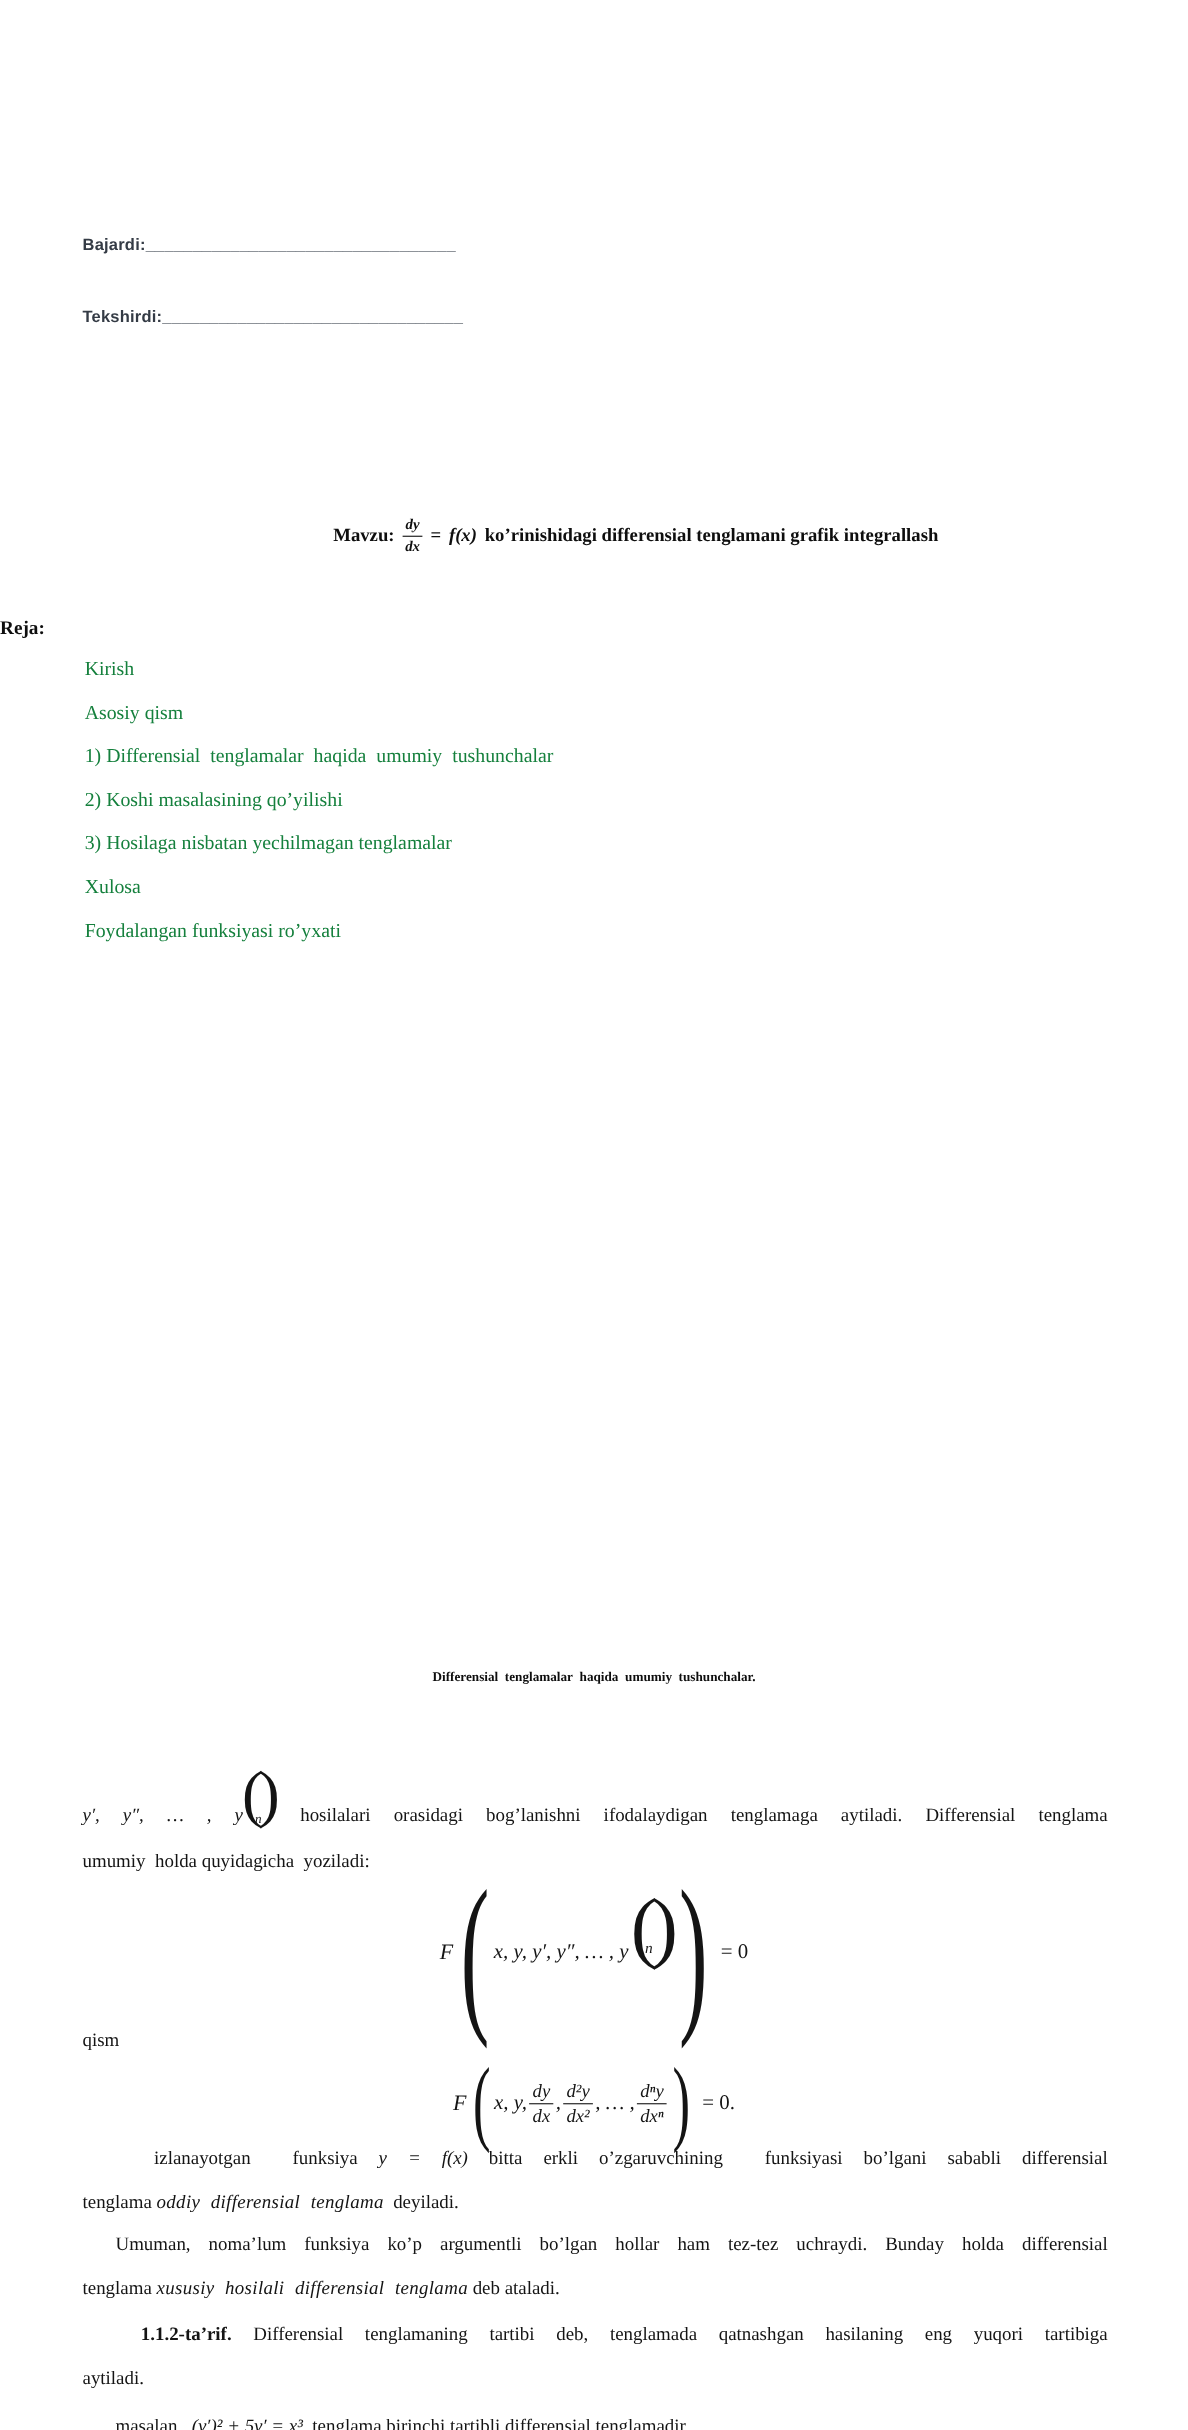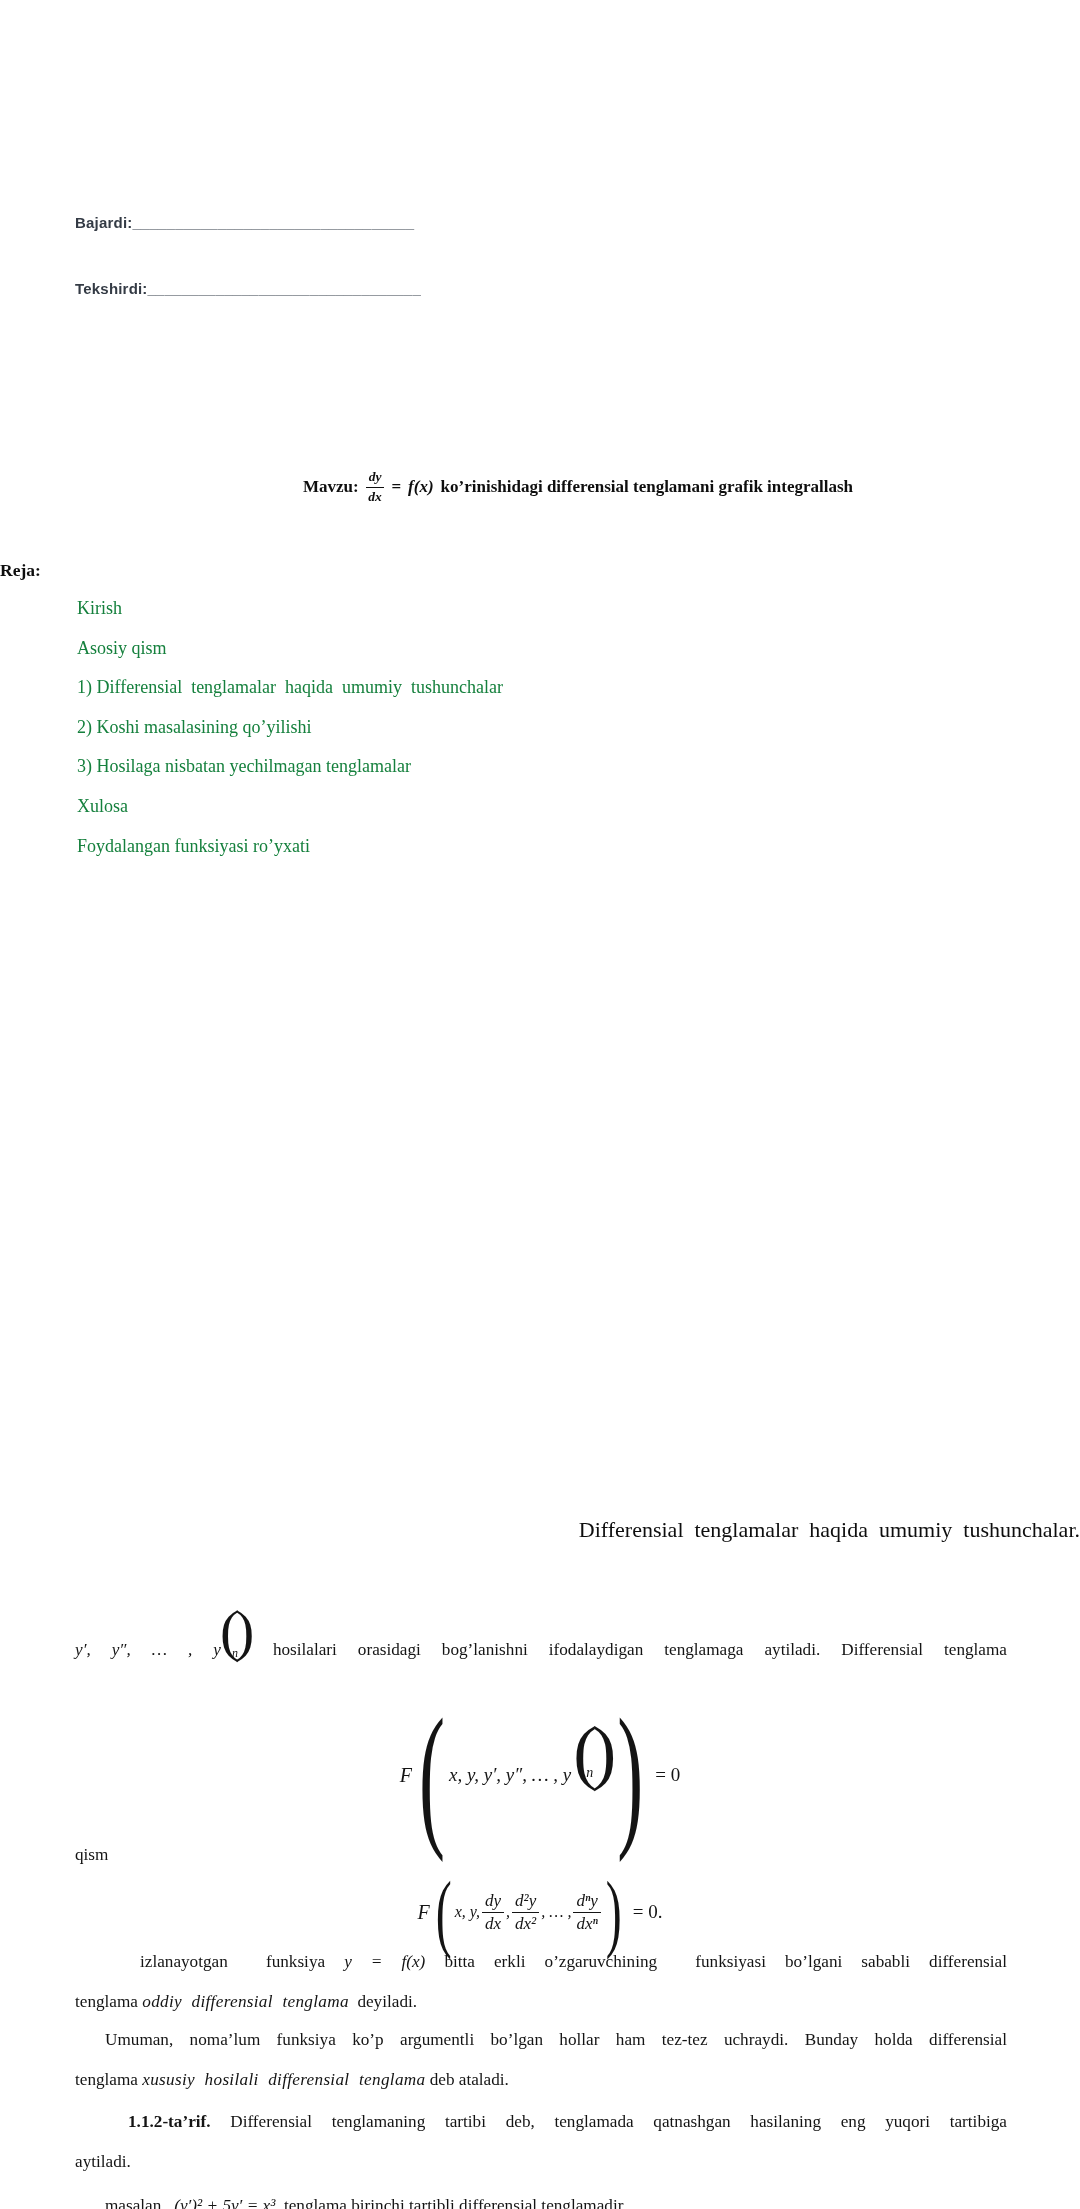--- a/index.html
+++ b/index.html
@@ -21,22 +21,22 @@
   .fx{font-style:italic;}
   .frac{display:inline-flex;flex-direction:column;align-items:center;
         font-size:13.5px;font-style:italic;font-weight:bold;line-height:1.2;}
   .frac .num{border-bottom:1.5px solid #0e0e0e;padding:0 3px 1px;}
   .frac .den{padding-top:1px;}
   
   .reja{position:absolute;left:0;top:560px;width:100%;text-align:left;
         font-weight:bold;font-size:17.5px;color:#0e0e0e;}
   .plan{position:absolute;left:77px;top:589px;font-size:18px;line-height:39.6px;color:#15803d;}
   
-  .sheading{position:absolute;left:0;top:1517px;width:100%;text-align:right;
-            font-weight:normal;font-size:22px;color:#0e0e0e;}
+  .sheading{position:absolute;left:0;top:1517px;width:100%;text-align:center;
+            font-weight:bold;font-size:12px;color:#0e0e0e;}
   .line{position:absolute;left:75px;right:73px;font-size:17.2px;line-height:24px;color:#141414;}
   .just{text-align:justify;text-align-last:justify;text-justify:inter-word;}
   .iphrase{word-spacing:5px;letter-spacing:.3px;}
   
   .nsup{display:inline-block;position:relative;height:1px;vertical-align:baseline;}
   .nsup .np{position:absolute;line-height:1;font-style:normal;color:#141414;}
   .nsup .nn{position:absolute;font-style:italic;color:#141414;}
   .nsup.sm{width:30px;margin-left:1px;}
   .nsup.sm .np{font-size:58px;top:-52px;}
   .nsup.sm .np.o{left:-2px;} .nsup.sm .np.c{left:13px;}
@@ -53,21 +53,21 @@
   .eqF{font-size:20px;font-style:italic;margin-right:3px;}
   .eqargs{font-size:19px;font-style:italic;white-space:pre;}
   .eqrhs{font-size:19px;margin-left:8px;white-space:pre;}
   .bigp{display:inline-block;line-height:1;font-weight:400;color:#141414;}
   .p1h{font-size:78px;transform:scaleY(2.05);margin:0 4px;}
   .p2h{font-size:48px;transform:scaleY(1.8);margin:0 3px;}
   .efrac{display:inline-flex;flex-direction:column;align-items:center;
          font-size:17px;font-style:italic;line-height:1.15;margin:0 2px;vertical-align:middle;}
   .efrac .num{border-bottom:1.3px solid #141414;padding:0 3px 1px;}
   .efrac .den{padding-top:1px;}
-  .ecomma{font-size:16px;font-style:italic;white-space:pre;}
+  .ecomma{font-size:19px;font-style:italic;white-space:pre;}
   b{font-weight:bold;} i{font-style:italic;}
 </style>
 </head>
 <body>
 
 <div class="page">
 
   <div class="hline" style="top:214px">
     <span>Bajardi:</span><span class="hblank">_________________________________</span>
   </div>
@@ -97,20 +97,21 @@
     <div>Foydalangan funksiyasi ro’yxati</div>
   </div>
 
   <div class="sheading">Differensial&nbsp; tenglamalar&nbsp; haqida&nbsp; umumiy&nbsp; tushunchalar.</div>
 
 
   <div class="line just" style="top:1638px">
     <i>y′, y″, … , y</i><span class="nsup sm"><span class="np o">(</span><span class="nn">n</span><span class="np c">)</span></span><span> hosilalari orasidagi bog’lanishni ifodalaydigan tenglamaga aytiladi. Differensial tenglama</span>
   </div>
 
+  <div class="line" style="top:1680px">umumiy&nbsp; holda quyidagicha&nbsp; yoziladi:</div>
 
   <div class="eq eq1">
     <span class="eqF">F</span>
     <span class="bigp p1h">(</span>
     <span class="eqargs"><i>x, y, y′, y″, … , y</i><span class="nsup lg"><span class="np o">(</span><span class="nn">n</span><span class="np c">)</span></span></span>
     <span class="bigp p1h">)</span>
     <span class="eqrhs">= 0</span>
   </div>
 
   <div class="line" style="top:1843px">qism</div>

